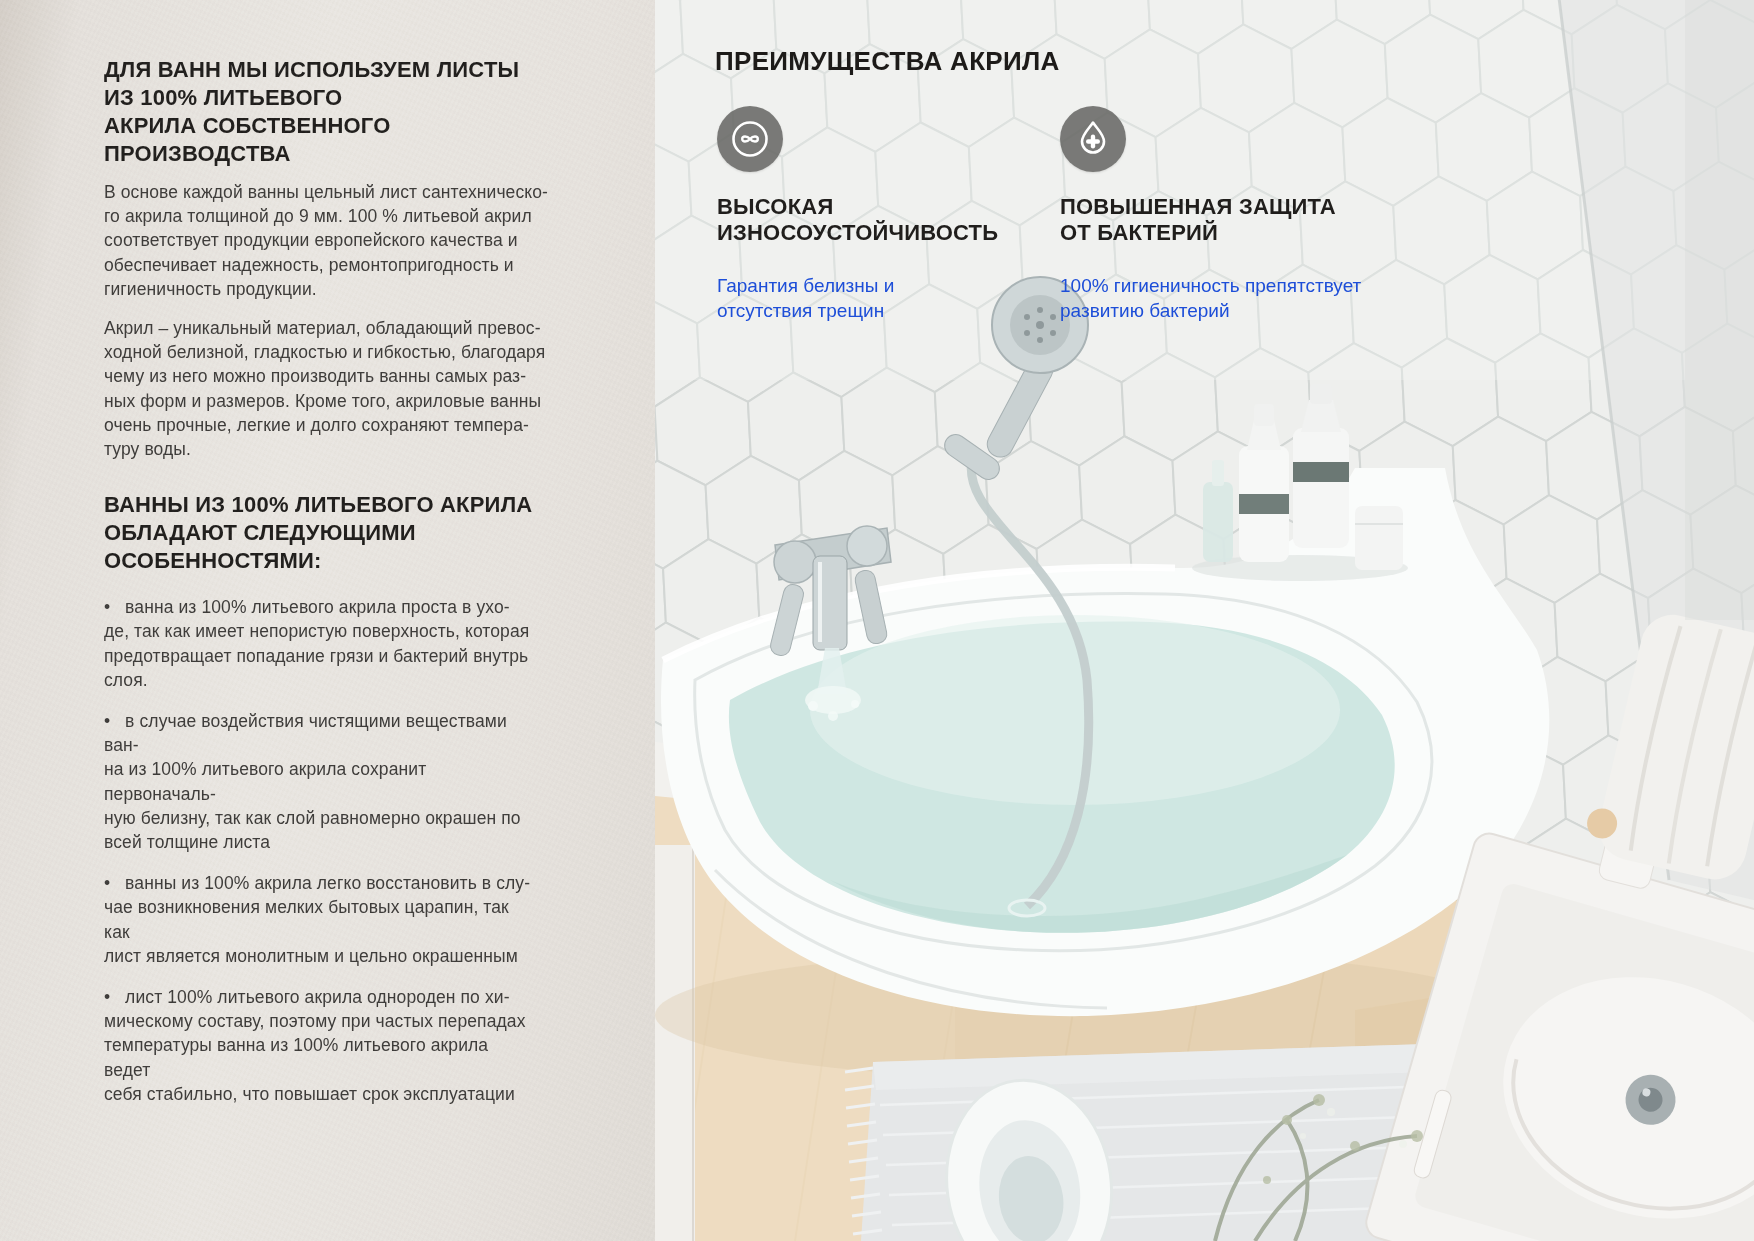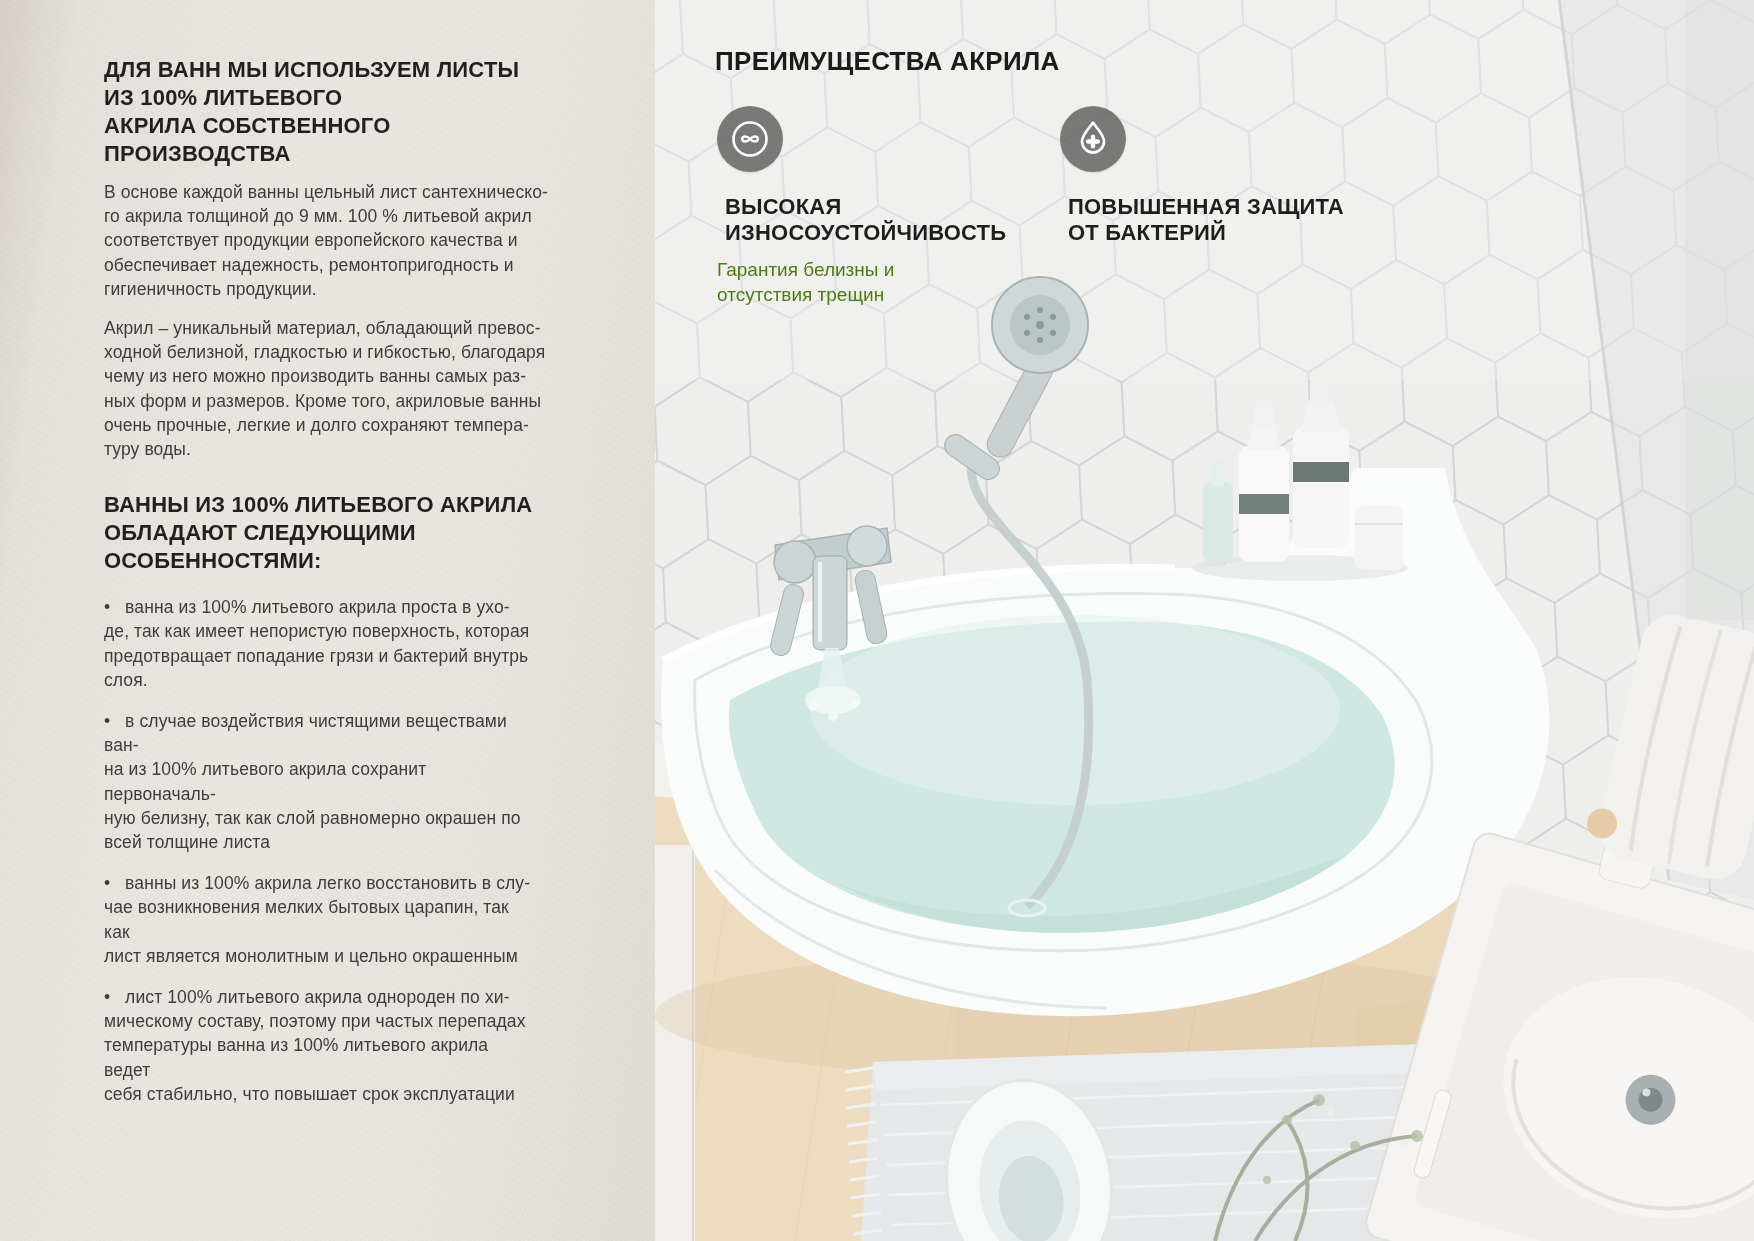--- a/index.html
+++ b/index.html
@@ -39,24 +39,24 @@
   }
   .adv-col{position:absolute;top:106px;width:335px;}
   .adv-col.c1{left:62px}.adv-col.c2{left:405px}.adv-col.c3{left:748px}
   .adv-icon{
     width:66px;height:66px;border-radius:50%;background:rgba(100,100,98,.85);
     display:flex;align-items:center;justify-content:center;margin:0 0 22px 0;
     box-shadow:0 1px 2px rgba(60,60,60,.15);
   }
   .adv-icon svg{display:block}
   .adv-title{
-    margin:8px;font-size:22px;line-height:26px;font-weight:bold;color:#201e1c;
+    margin:0;font-size:22px;line-height:26px;font-weight:bold;color:#201e1c;
     letter-spacing:.2px;white-space:pre-line;
   }
-  .adv-text{margin:11px 0 0 0;font-size:19px;line-height:25px;color:#4d7c0f;white-space:pre-line;}
+  .adv-text{margin:27px 0 0 0;font-size:19px;line-height:25px;color:#1d4ed8;white-space:pre-line;}
 </style>
 </head>
 <body>
 
 <div class="page">
 
   <aside class="left-panel">
     <div class="left-content">
       <h1 class="doc-heading">ДЛЯ ВАНН МЫ ИСПОЛЬЗУЕМ ЛИСТЫ
 ИЗ 100% ЛИТЬЕВОГО
@@ -539,17 +539,19 @@
       <div class="adv-col c2">
         <div class="adv-icon">
           <svg width="48" height="48" viewBox="0 0 48 48" fill="none">
             <path d="M24 7.5 C27.5 13 35 19.5 35 26.5 A11 11 0 1 1 13 26.5 C13 19.5 20.5 13 24 7.5 Z" stroke="#fff" stroke-width="2.6" stroke-linejoin="round"></path>
             <rect x="21.8" y="19.5" width="4.4" height="14" rx="2.2" fill="#fff"></rect>
             <rect x="17" y="24.3" width="14" height="4.4" rx="2.2" fill="#fff"></rect>
           </svg>
         </div>
         <h3 class="adv-title">ПОВЫШЕННАЯ ЗАЩИТА
 ОТ БАКТЕРИЙ</h3>
+        <p class="adv-text">100% гигиеничность препятствует
+развитию бактерий</p>
       </div>
 
     </div>
   </section>
 </div>
 
 </body></html>

